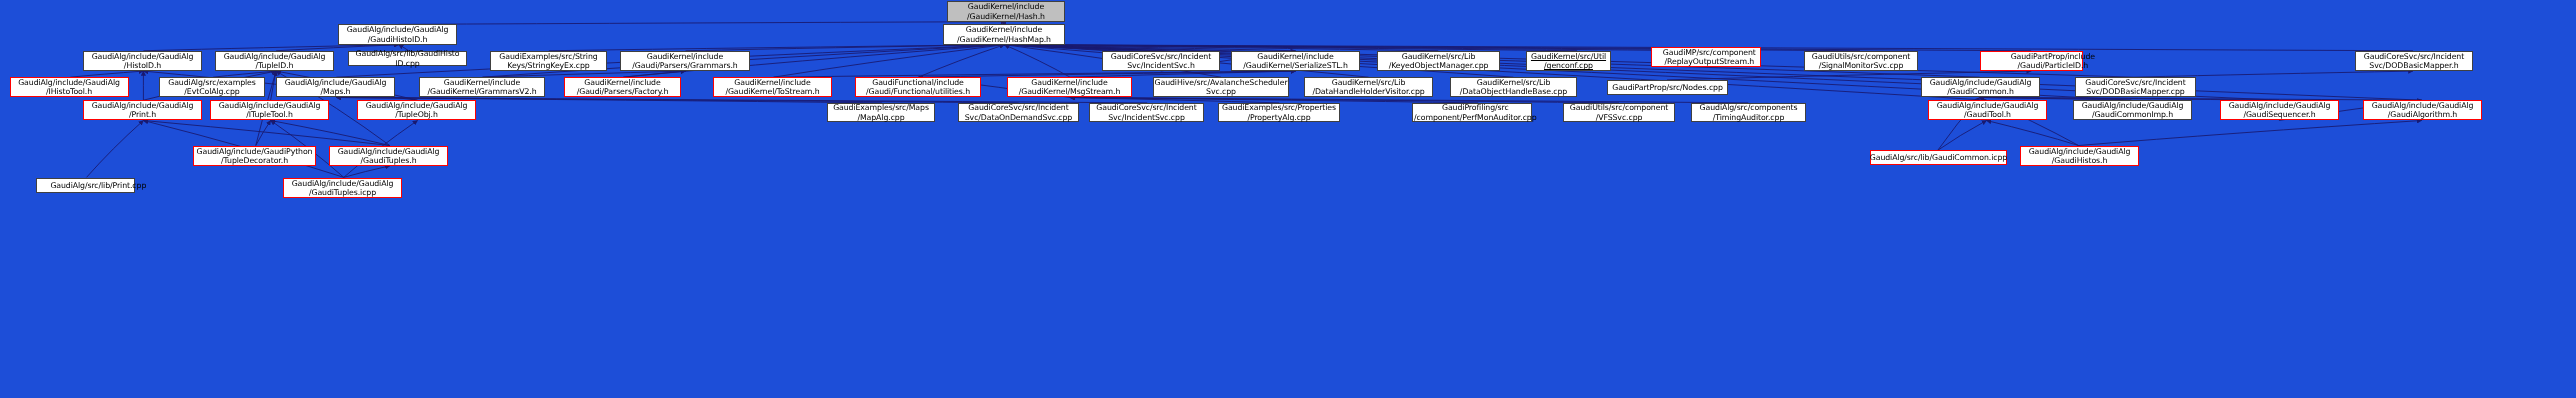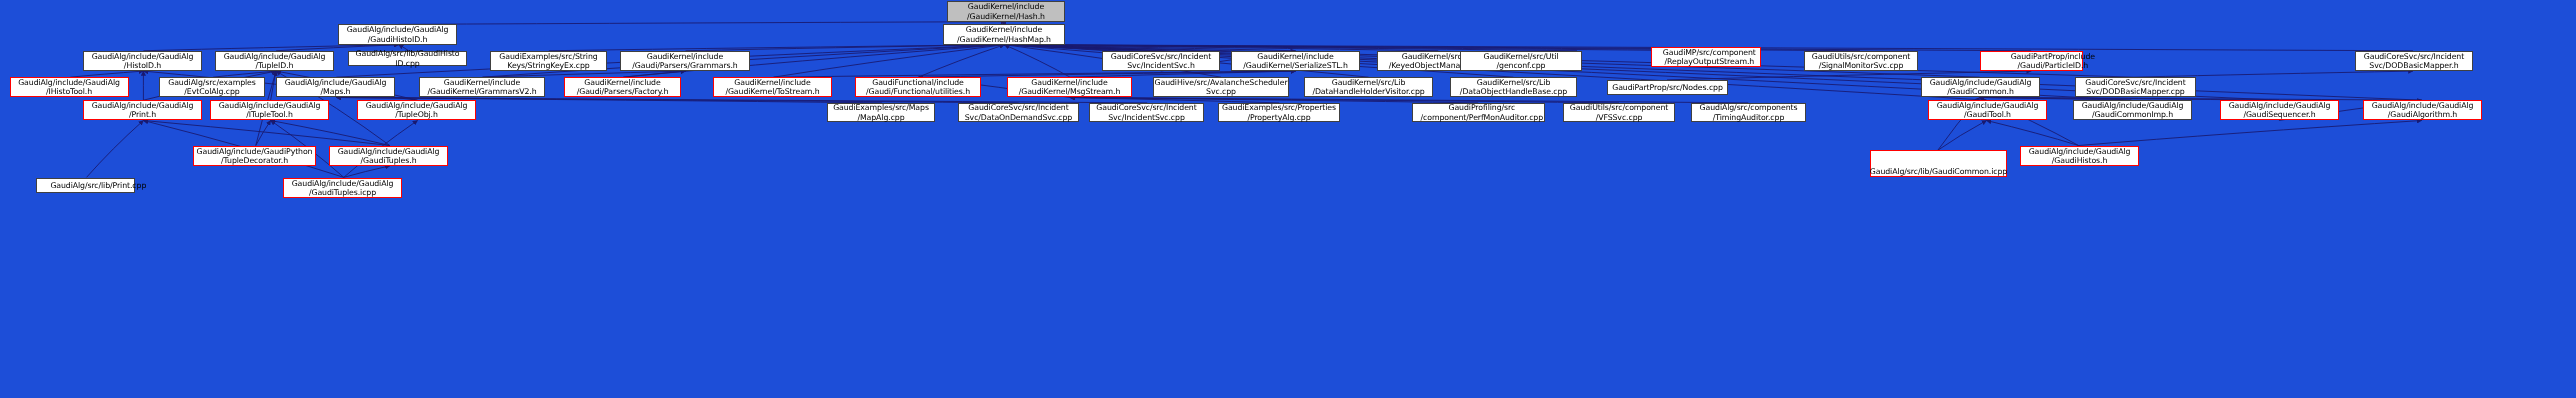--- a/index.html
+++ b/index.html
@@ -154,21 +154,21 @@
       <div class="node" style="left: 490px; top: 51px; width: 117px; height: 20.3px;"><span class="node-label">GaudiExamples/src/String
 Keys/StringKeyEx.cpp</span></div>
       <div class="node" style="left: 620px; top: 51px; width: 130px; height: 20.3px;"><span class="node-label">GaudiKernel/include
 /Gaudi/Parsers/Grammars.h</span></div>
       <div class="node" style="left: 1102px; top: 51px; width: 118px; height: 20.3px;"><span class="node-label">GaudiCoreSvc/src/Incident
 Svc/IncidentSvc.h</span></div>
       <div class="node" style="left: 1231px; top: 51px; width: 129px; height: 20.3px;"><span class="node-label">GaudiKernel/include
 /GaudiKernel/SerializeSTL.h</span></div>
       <div class="node" style="left: 1377px; top: 51px; width: 123px; height: 20.3px;"><span class="node-label">GaudiKernel/src/Lib
 /KeyedObjectManager.cpp</span></div>
-      <div class="node" style="left: 1460px; top: 51px; width: 122px; height: 20.3px;"><span class="node-label">GaudiKernel/src/Util
+      <div class="node" style="left: 1526px; top: 51px; width: 85px; height: 20.3px; text-decoration: underline;"><span class="node-label">GaudiKernel/src/Util
 /genconf.cpp</span></div>
       <div class="node red" style="left: 1651px; top: 47px; width: 110px; height: 20.3px; padding-left: 8px;"><span class="node-label">GaudiMP/src/component
 /ReplayOutputStream.h</span></div>
       <div class="node" style="left: 1804px; top: 51px; width: 114px; height: 20.3px;"><span class="node-label">GaudiUtils/src/component
 /SignalMonitorSvc.cpp</span></div>
       <div class="node red" style="left: 1980px; top: 51px; width: 103px; height: 20.3px; padding-left: 44px;"><span class="node-label">GaudiPartProp/include
 /Gaudi/ParticleID.h</span></div>
       <div class="node" style="left: 2355px; top: 51px; width: 118px; height: 20.3px;"><span class="node-label">GaudiCoreSvc/src/Incident
 Svc/DODBasicMapper.h</span></div>
       <div class="node red" style="left: 9.5px; top: 77px; width: 119px; height: 20.3px;"><span class="node-label">GaudiAlg/include/GaudiAlg
@@ -205,39 +205,39 @@
       <div class="node red" style="left: 357px; top: 100px; width: 119px; height: 20.3px;"><span class="node-label">GaudiAlg/include/GaudiAlg
 /TupleObj.h</span></div>
       <div class="node" style="left: 827px; top: 103px; width: 108px; height: 19px;"><span class="node-label">GaudiExamples/src/Maps
 /MapAlg.cpp</span></div>
       <div class="node" style="left: 958px; top: 103px; width: 121px; height: 19px;"><span class="node-label">GaudiCoreSvc/src/Incident
 Svc/DataOnDemandSvc.cpp</span></div>
       <div class="node" style="left: 1089px; top: 103px; width: 115px; height: 19px;"><span class="node-label">GaudiCoreSvc/src/Incident
 Svc/IncidentSvc.cpp</span></div>
       <div class="node" style="left: 1218px; top: 103px; width: 122px; height: 19px;"><span class="node-label">GaudiExamples/src/Properties
 /PropertyAlg.cpp</span></div>
-      <div class="node" style="left: 1412px; top: 103px; width: 133px; height: 19px; padding-left: 8px;"><span class="node-label">GaudiProfiling/src
+      <div class="node" style="left: 1412px; top: 103px; width: 120px; height: 19px; padding-left: 8px;"><span class="node-label">GaudiProfiling/src
 /component/PerfMonAuditor.cpp</span></div>
       <div class="node" style="left: 1563px; top: 103px; width: 112px; height: 19px;"><span class="node-label">GaudiUtils/src/component
 /VFSSvc.cpp</span></div>
       <div class="node" style="left: 1691px; top: 103px; width: 115px; height: 19px;"><span class="node-label">GaudiAlg/src/components
 /TimingAuditor.cpp</span></div>
       <div class="node red" style="left: 1928px; top: 100px; width: 119px; height: 20.3px;"><span class="node-label">GaudiAlg/include/GaudiAlg
 /GaudiTool.h</span></div>
       <div class="node" style="left: 2073px; top: 100px; width: 119px; height: 20.3px;"><span class="node-label">GaudiAlg/include/GaudiAlg
 /GaudiCommonImp.h</span></div>
       <div class="node red" style="left: 2220px; top: 100px; width: 119px; height: 20.3px;"><span class="node-label">GaudiAlg/include/GaudiAlg
 /GaudiSequencer.h</span></div>
       <div class="node red" style="left: 2363px; top: 100px; width: 119px; height: 20.3px;"><span class="node-label">GaudiAlg/include/GaudiAlg
 /GaudiAlgorithm.h</span></div>
       <div class="node red" style="left: 193px; top: 146px; width: 123px; height: 20.3px;"><span class="node-label">GaudiAlg/include/GaudiPython
 /TupleDecorator.h</span></div>
       <div class="node red" style="left: 329px; top: 146px; width: 119px; height: 20.3px;"><span class="node-label">GaudiAlg/include/GaudiAlg
 /GaudiTuples.h</span></div>
-      <div class="node red" style="left: 1870px; top: 150px; width: 137px; height: 27px; align-items: flex-end;"><span class="node-label">GaudiAlg/src/lib/GaudiCommon.icpp</span></div>
+      <div class="node red" style="left: 1870px; top: 150px; width: 137px; height: 15px;"><span class="node-label">GaudiAlg/src/lib/GaudiCommon.icpp</span></div>
       <div class="node red" style="left: 2020px; top: 146px; width: 119px; height: 20.3px;"><span class="node-label">GaudiAlg/include/GaudiAlg
 /GaudiHistos.h</span></div>
       <div class="node" style="left: 36px; top: 178px; width: 99px; height: 15px; padding-left: 27px;"><span class="node-label">GaudiAlg/src/lib/Print.cpp</span></div>
       <div class="node red" style="left: 283px; top: 178px; width: 119px; height: 20.3px;"><span class="node-label">GaudiAlg/include/GaudiAlg
 /GaudiTuples.icpp</span></div>
     </div>
 </div>
 
 
 </body></html>

